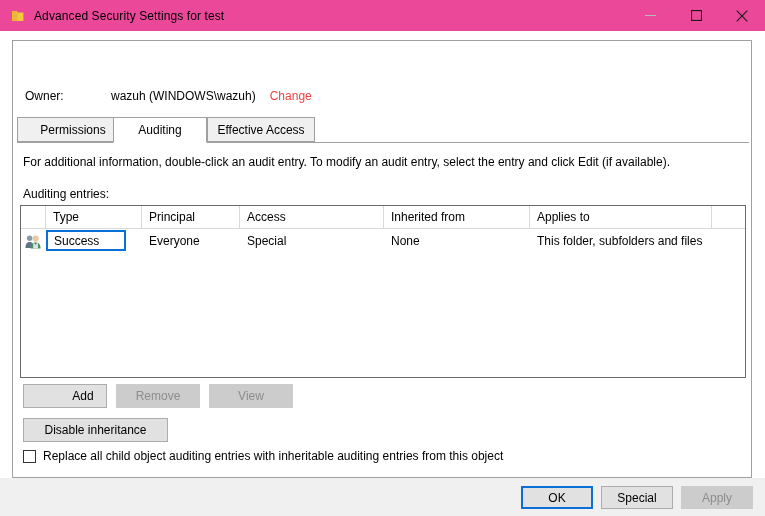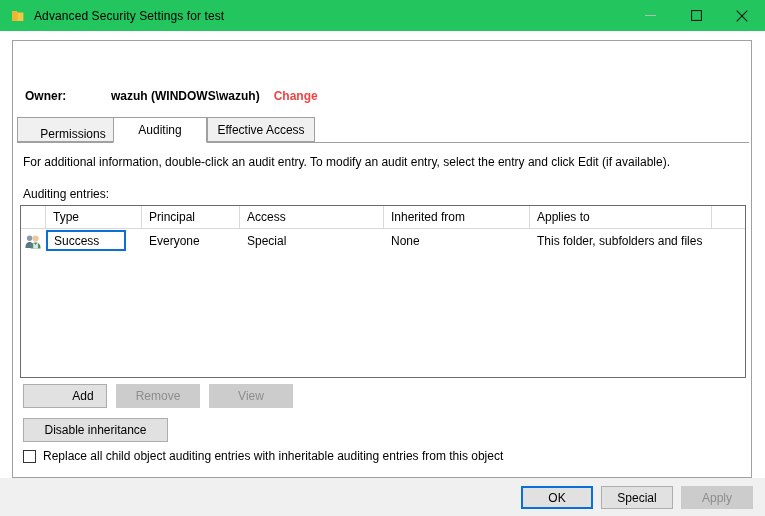--- a/index.html
+++ b/index.html
@@ -13,21 +13,21 @@
     font-family: "Liberation Sans", sans-serif;
     font-size: 12px;
     color: #000000;
     overflow: hidden;
     position: relative;
   }
 
   
   #titlebar {
     height: 31px;
-    background: #22c55e;
+    background: #ec4899;
     display: flex;
     align-items: center;
     position: relative;
   }
   #title-icon {
     width: 16px;
     height: 16px;
     margin-left: 10px;
     margin-right: 8px;
     flex: 0 0 auto;
@@ -292,28 +292,28 @@
           <line x1="0.7" y1="0.7" x2="11.3" y2="11.3" stroke="#1a1a1a" stroke-width="1.1"></line>
           <line x1="11.3" y1="0.7" x2="0.7" y2="11.3" stroke="#1a1a1a" stroke-width="1.1"></line>
         </svg>
     </div>
   </div>
 </div>
 
 <div id="panel">
 
 
-  <div class="field-row" style="left:12px; top:48px;font-weight:bold;">
+  <div class="field-row" style="left:12px; top:48px;">
     <span class="field-label">Owner:</span>
     <span class="field-value">wazuh (WINDOWS\wazuh)</span>
     <span class="link">Change</span>
   </div>
 
   <div id="tabstrip">
-    <div class="tab" style="left:0px; width:112px;align-items:flex-end;">
+    <div class="tab" style="left:0px; width:112px;">
       <span>Permissions</span>
     </div>
     <div class="tab selected" style="left:96px; width:94px;">
       <span>Auditing</span>
     </div>
     <div class="tab" style="left:190px; width:108px;">
       <span>Effective Access</span>
     </div>
   </div>
   <div id="tab-underline">

